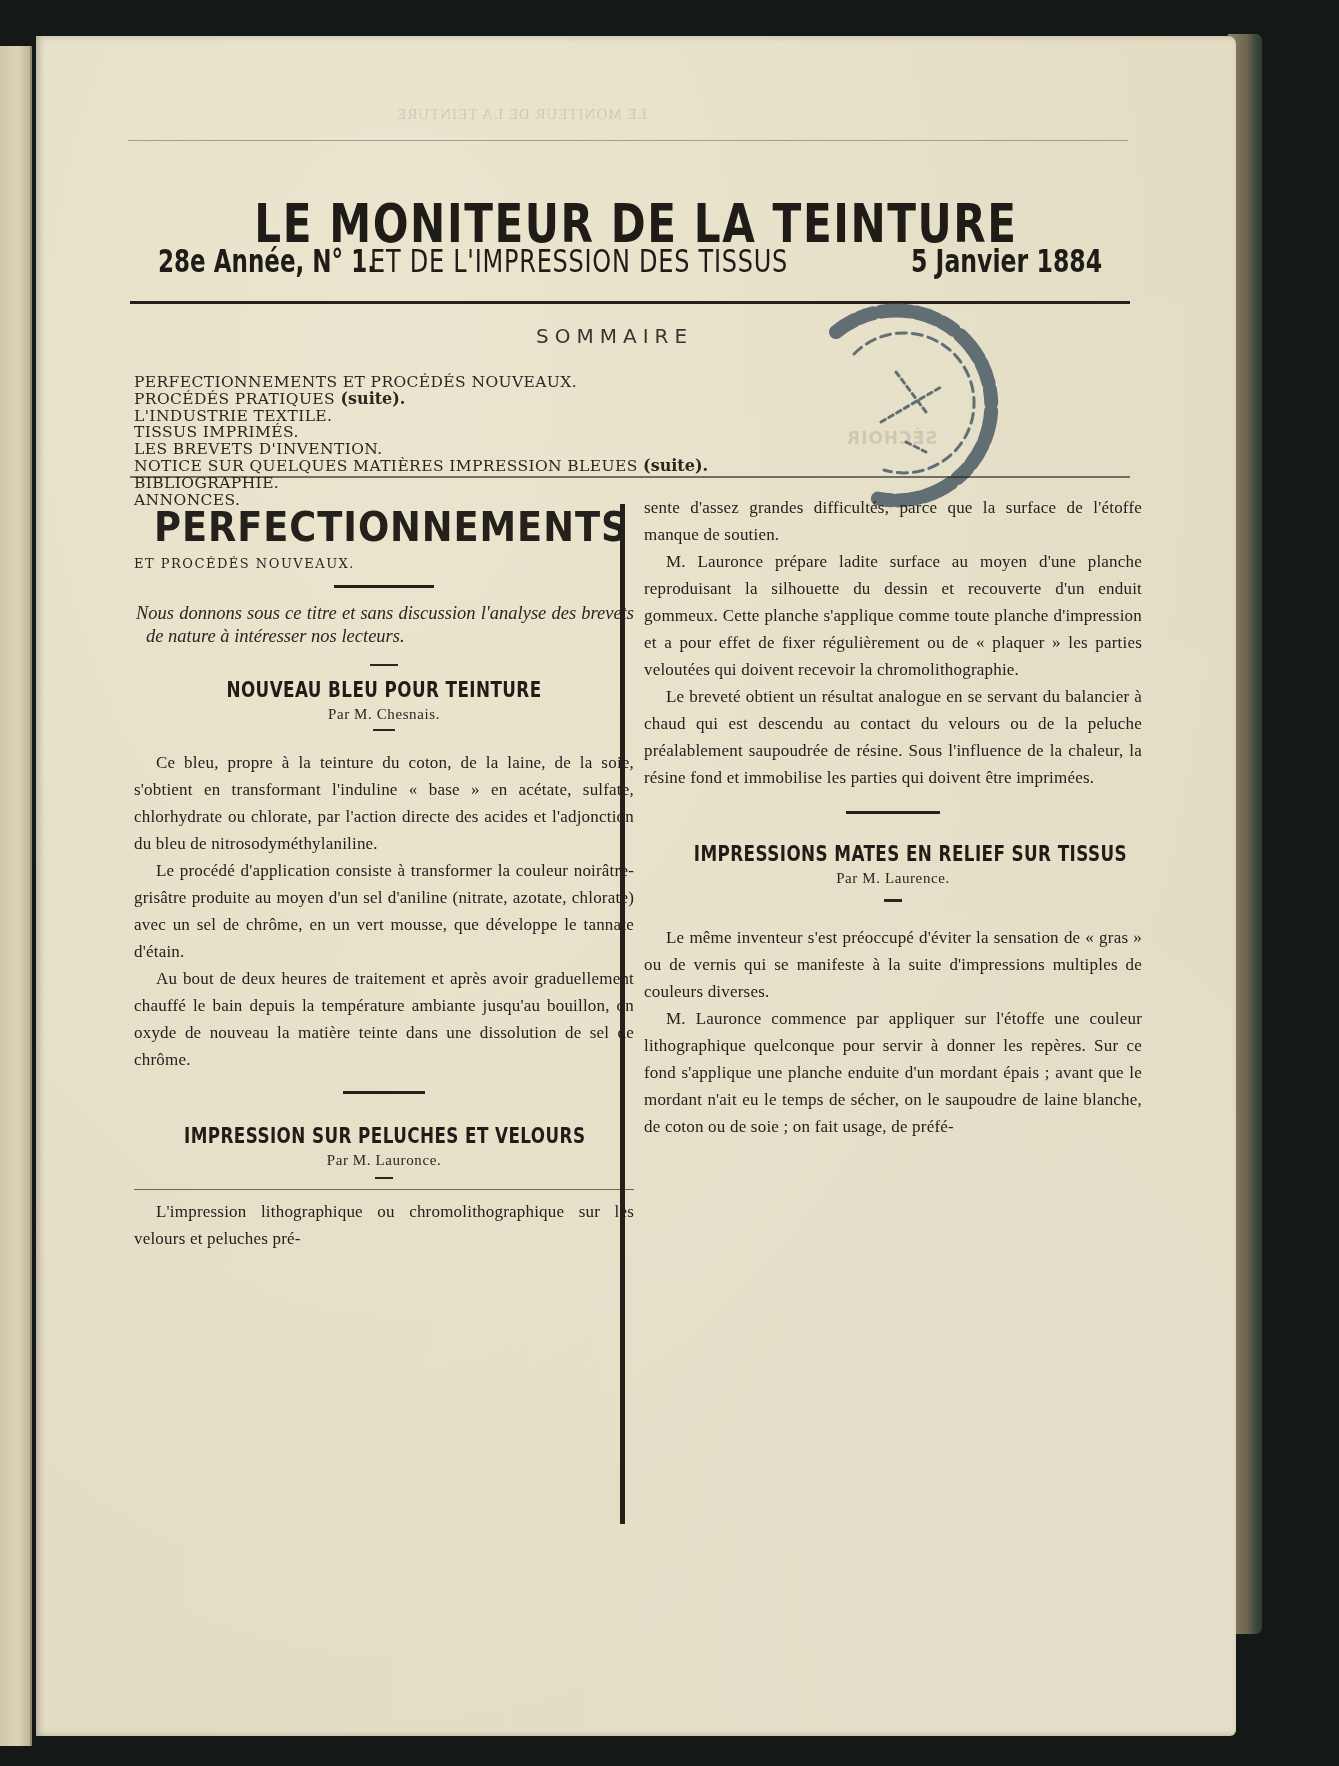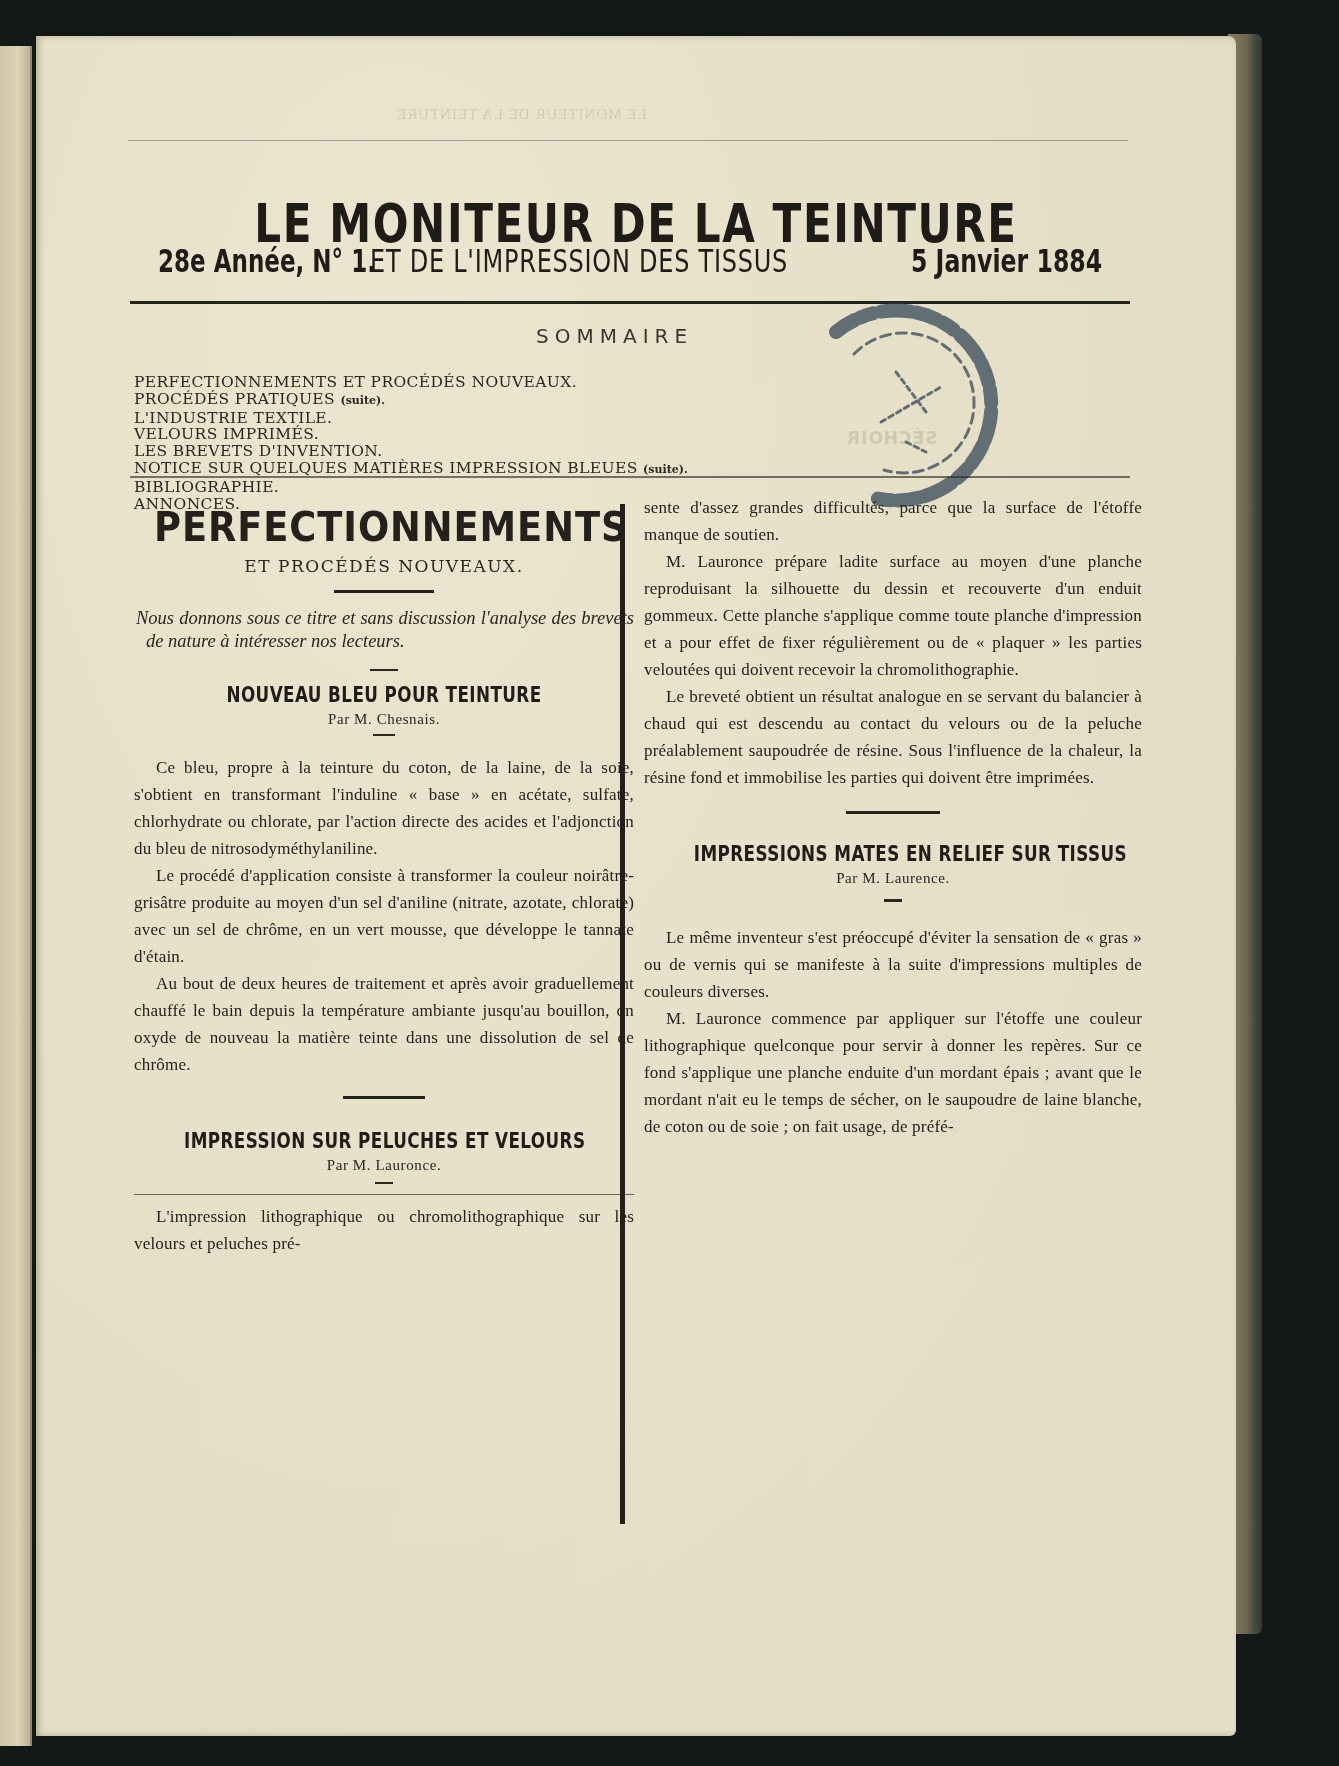--- a/index.html
+++ b/index.html
@@ -49,34 +49,34 @@
   .rule { position:absolute; background:#24211c; }
   .sommaire-title {
     position:absolute; top:334px; left:536px; font-size:20px; letter-spacing:6px;
     font-family:"DejaVu Sans",sans-serif; color:#3a362e;
   }
   .toc { position:absolute; top:374px; left:98px; margin:0; padding:0; list-style:none; }
   .toc li {
     font-family:"DejaVu Serif",serif; font-size:15.5px; line-height:16.8px;
     color:#2a2620; letter-spacing:0.4px; white-space:nowrap;
   }
-  .toc li .suite { font-size:11px; font-weight:bold; letter-spacing:0; }
+  .toc li .suite { font-size:16px; font-weight:bold; letter-spacing:0; }
   .stamp {
     position:absolute; left:855px; top:290px; width:240px; height:220px;
   }
   .col { position:absolute; top:540px; }
   .col-left { left:98px; width:500px; }
   .col-right { left:608px; width:500px; }
   .col-divider { position:absolute; left:584px; width:5px; background:#23201b; }
   .h-big {
     text-align:center; font-family:"DejaVu Sans",sans-serif; font-weight:bold;
     font-size:40px; letter-spacing:1px; transform:scaleX(0.92); margin:0; color:#24211c;
   }
   .h-sub {
-    text-align:center; font-family:"DejaVu Serif",serif; font-size:17px; letter-spacing:1.5px;
+    text-align:left; font-family:"DejaVu Serif",serif; font-size:13px; letter-spacing:1.5px;
     margin:6px 0 0 0; color:#2a2620;
   }
   .center-rule { height:3px; background:#24211c; margin:20px auto 18px auto; }
   .intro {
     font-style:italic; font-size:18.5px; line-height:23px; margin:0 0 0 0; color:#2a2620;
     text-indent:-10px; padding-left:12px; text-align:justify;
   }
   .art-title {
     text-align:center; font-family:"DejaVu Sans",sans-serif; font-weight:bold;
     font-size:21px; transform:scaleX(0.8); margin:0; letter-spacing:0.5px; color:#201d18; white-space:nowrap;
@@ -111,21 +111,21 @@
   </div>
 
   <div class="rule" style="left:94px;top:265px;width:1000px;height:3px;"></div>
 
   <div class="sommaire-title" style="top:288px;left:500px;">SOMMAIRE</div>
 
   <ul class="toc" style="top:338px;left:98px;">
     <li><span>PERFECTIONNEMENTS ET PROCÉDÉS NOUVEAUX.</span></li>
     <li><span>PROCÉDÉS PRATIQUES</span> <span class="suite">(suite).</span></li>
     <li><span>L'INDUSTRIE TEXTILE.</span></li>
-    <li><span>VELOURS IMPRIMÉS.</span></li>
+    <li><span>TISSUS IMPRIMÉS.</span></li>
     <li><span>LES BREVETS D'INVENTION.</span></li>
     <li><span>NOTICE SUR QUELQUES MATIÈRES IMPRESSION BLEUES</span> <span class="suite">(suite).</span></li>
     <li><span>BIBLIOGRAPHIE.</span></li>
     <li><span>ANNONCES.</span></li>
   </ul>
 
   <svg class="stamp" style="left:740px;top:256px;" viewBox="0 0 240 220">
     <g fill="none" stroke="#4a5b66" stroke-linecap="round" opacity="0.85">
       <path d="M60 40 A95 95 0 1 1 95 205" stroke-width="14" stroke-dasharray="22 6 14 8 30 5"></path>
       <path d="M78 62 A70 70 0 1 1 108 178" stroke-width="3" stroke-dasharray="10 6"></path>

